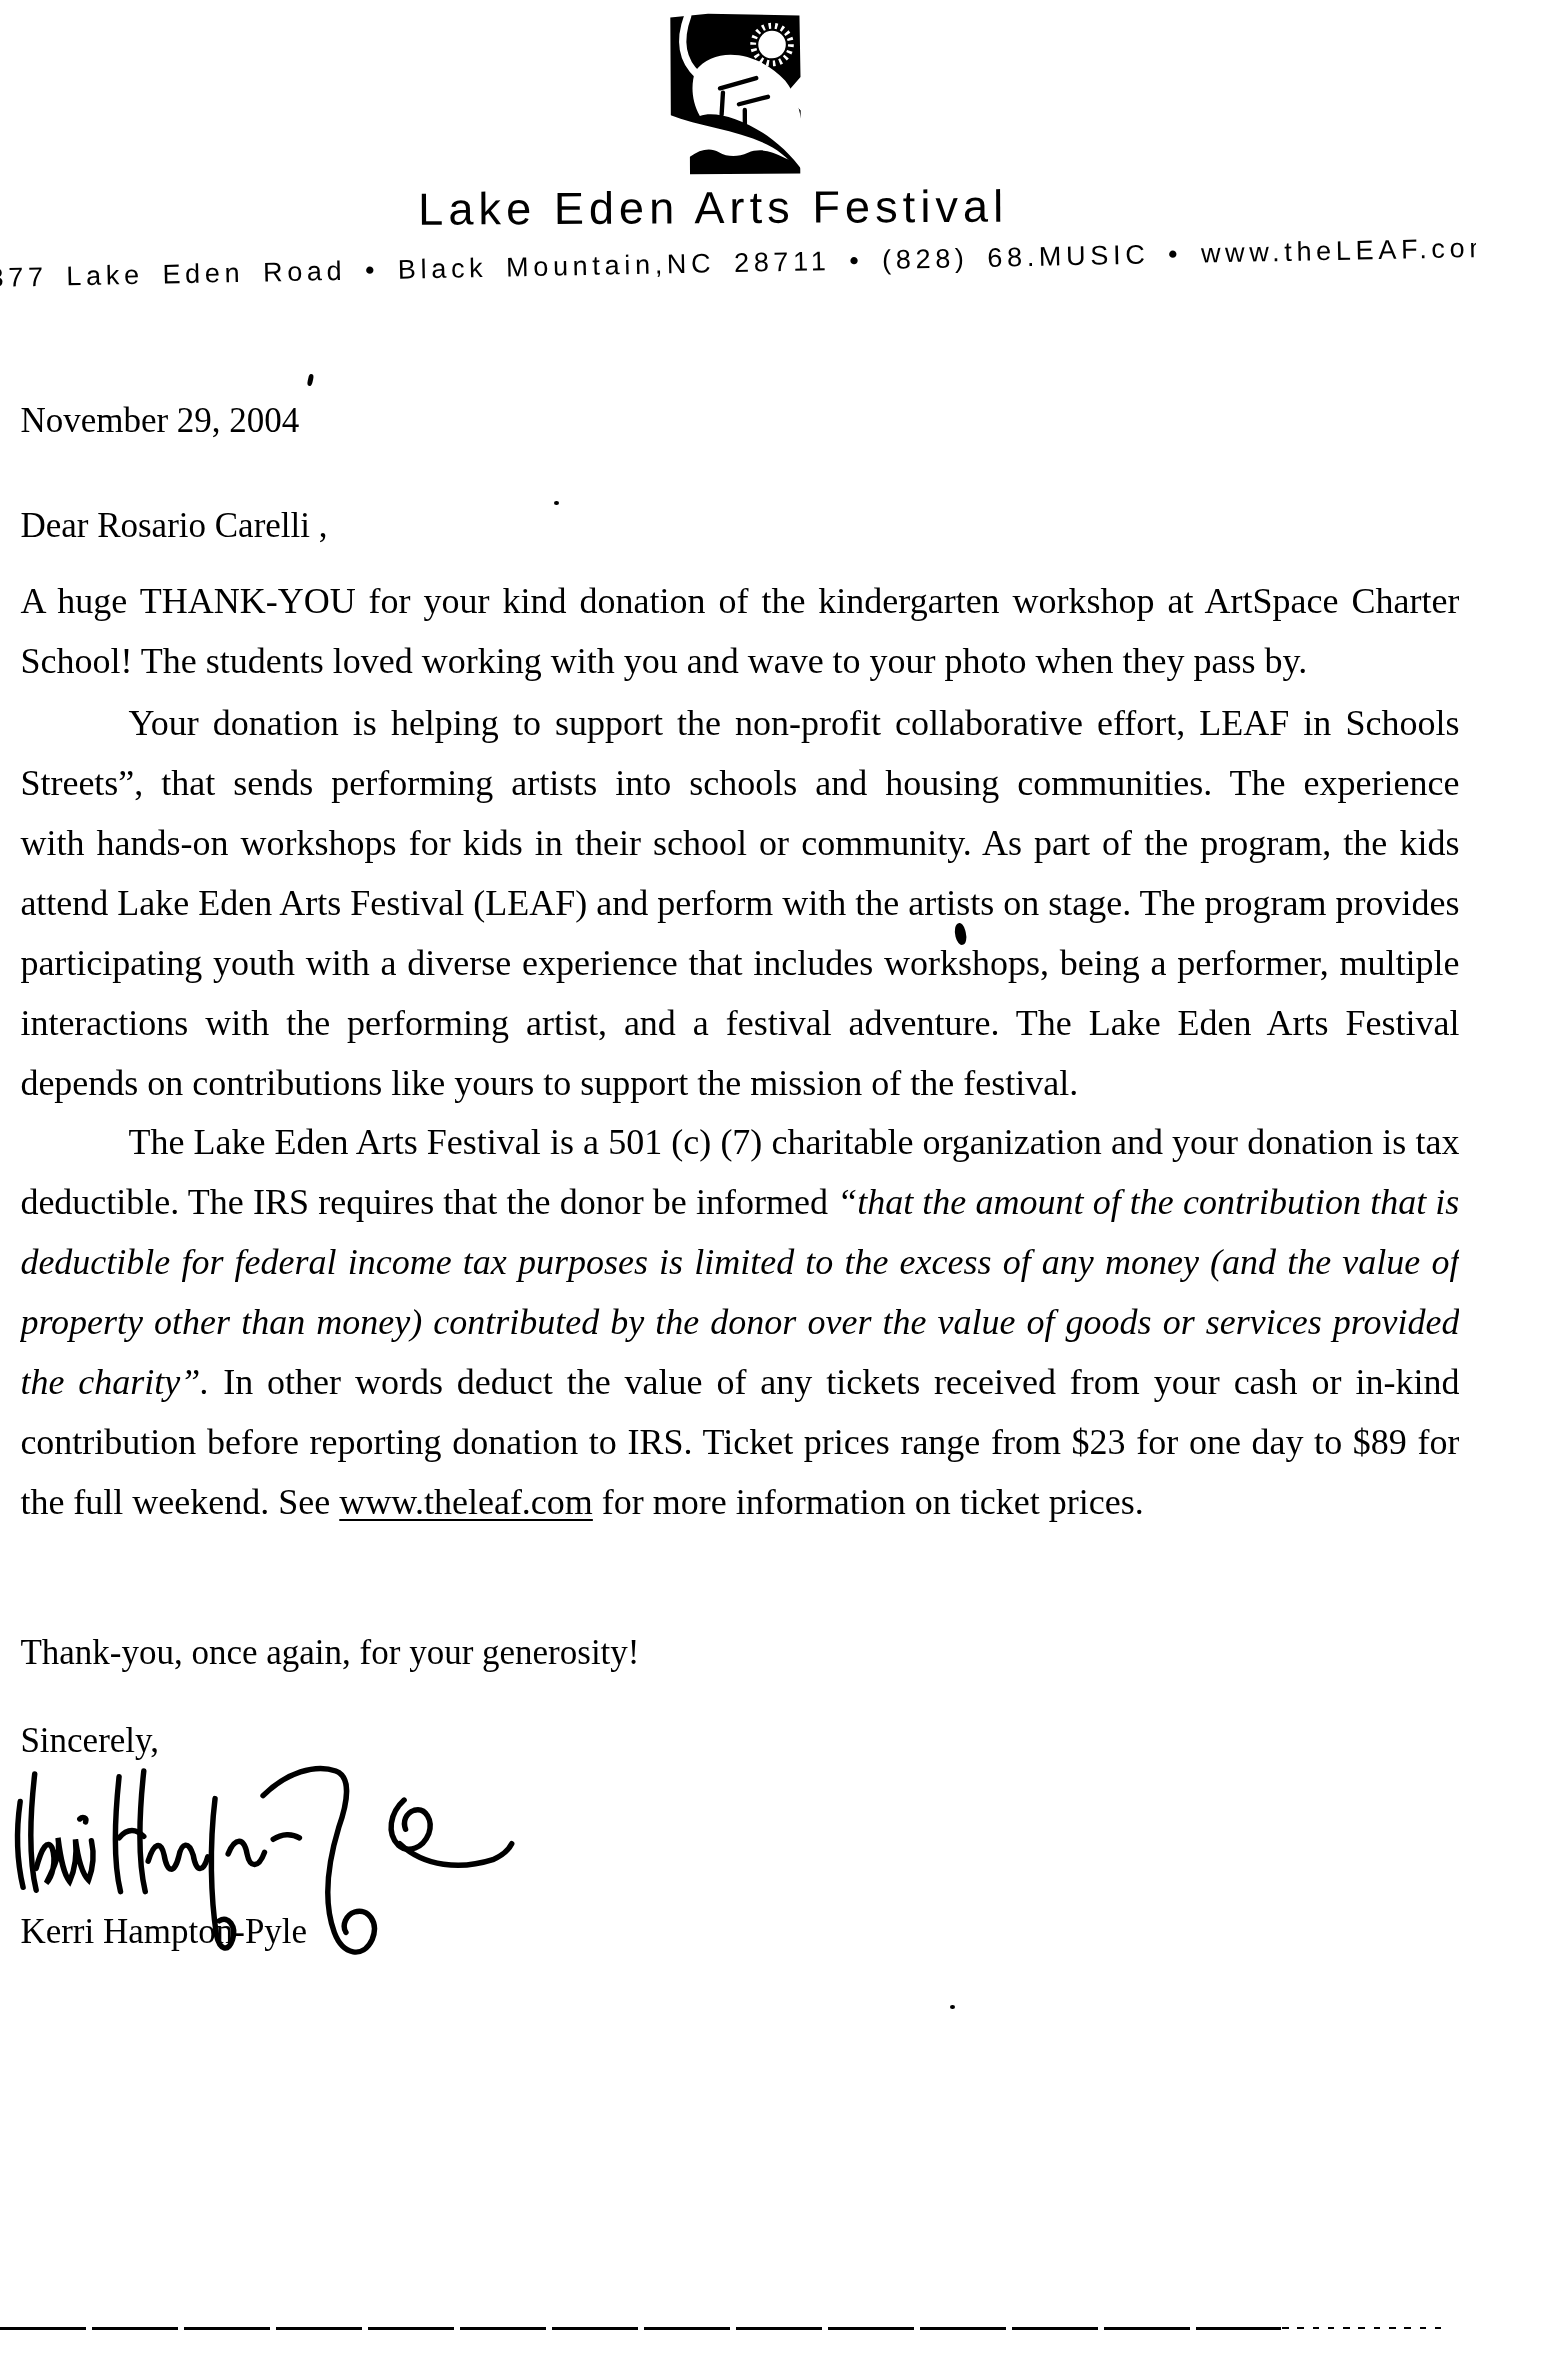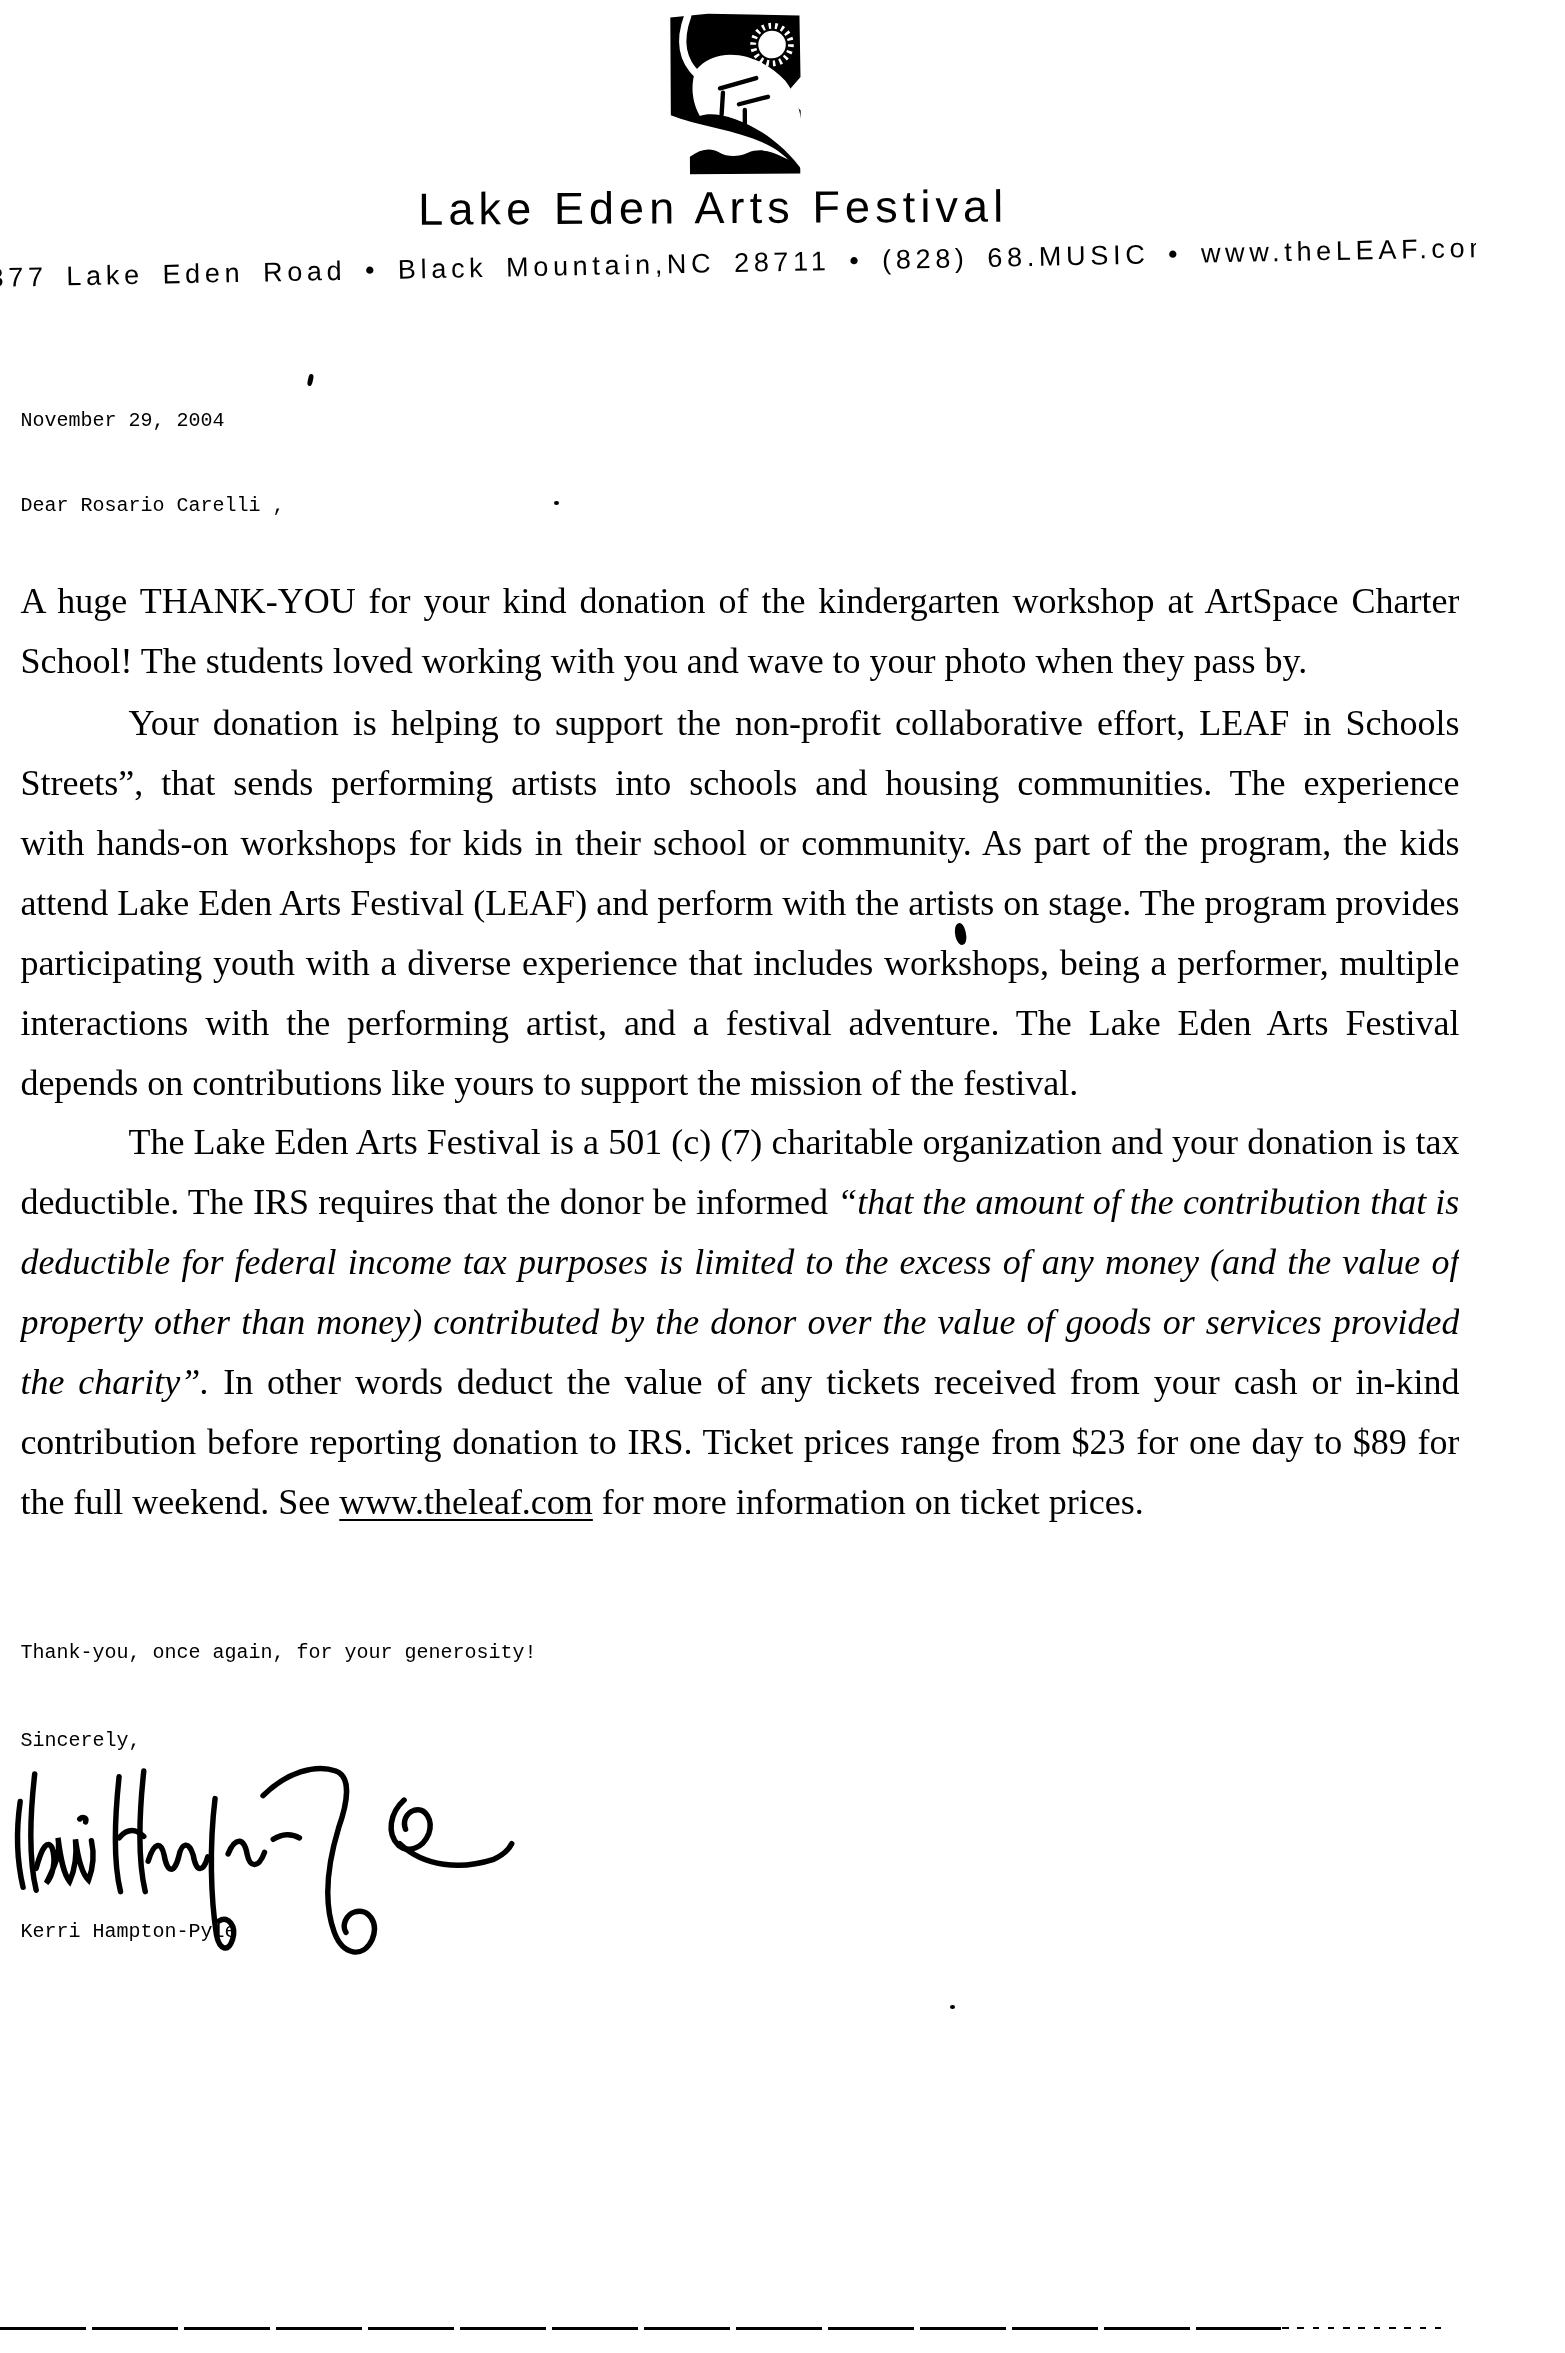--- a/index.html
+++ b/index.html
@@ -8,23 +8,23 @@
   
   .lh{position:absolute;left:0;top:0;width:100%;height:320px;transform:rotate(-0.3deg);}
   .logo{position:absolute;left:658px;top:7.3px;width:156px;height:180px;}
   .org{position:absolute;left:0;top:182px;width:100%;text-align:center;
        font-family:"Liberation Sans",sans-serif;font-size:45px;font-weight:400;
        letter-spacing:5.1px;transform:translateX(-25px);white-space:nowrap;}
   .addr{position:absolute;left:-11.6px;top:259px;width:1746px;
         font-family:"Liberation Sans",sans-serif;font-size:27px;letter-spacing:4.7px;
         word-spacing:6.5px;white-space:nowrap;transform:rotate(-0.85deg);transform-origin:0 50%;}
   
-  .txt{position:absolute;left:20.4px;font-size:20px;line-height:44px;white-space:pre;font-family:Liberation Mono, monospace;}
+  .txt{position:absolute;left:20.4px;font-size:35px;line-height:44px;white-space:pre;}
   .date{top:399px;}
-  .salut{top:484px;}
+  .salut{top:504px;}
   .para{position:absolute;left:20.4px;width:1439px;font-size:36px;line-height:60px;}
   .p1{top:571px;}
   .p2{top:693px;}
   .p3{top:1112px;}
   .line{text-align:justify;text-align-last:justify;height:60px;overflow:hidden;}
   .line.last{text-align-last:left;}
   .line.ind{text-indent:108px;}
   .it{font-style:italic;}
   .un{text-decoration:underline;text-decoration-thickness:2.2px;text-underline-offset:5.1px;}
   .thanks{top:1598px;margin-top:33px;}

